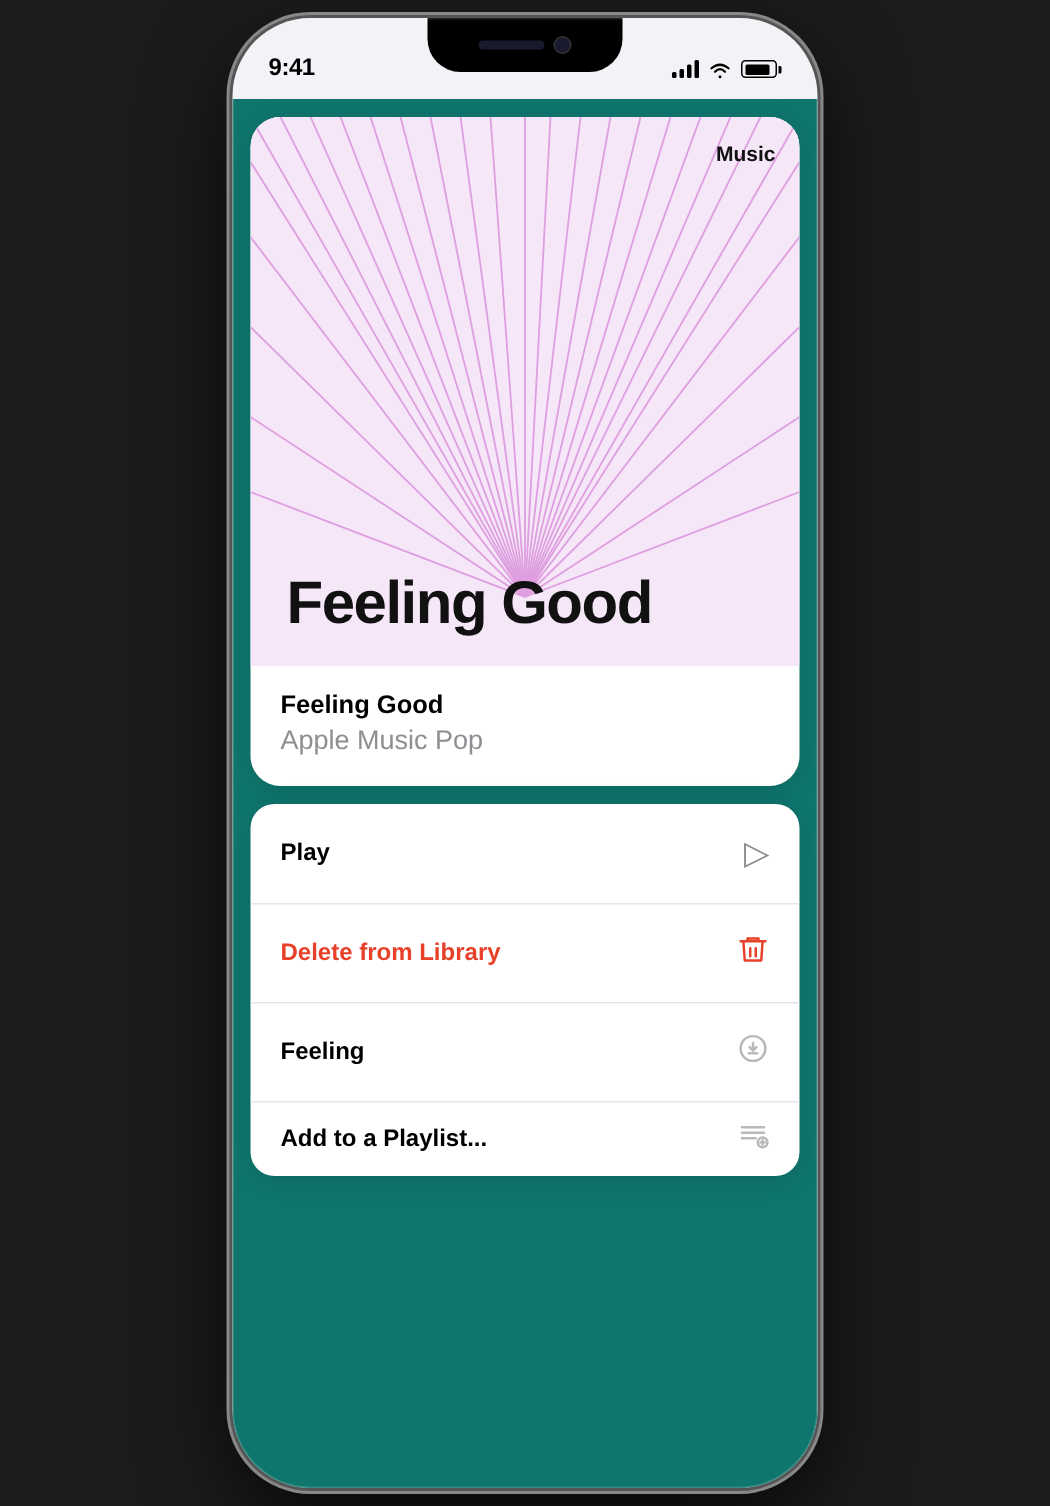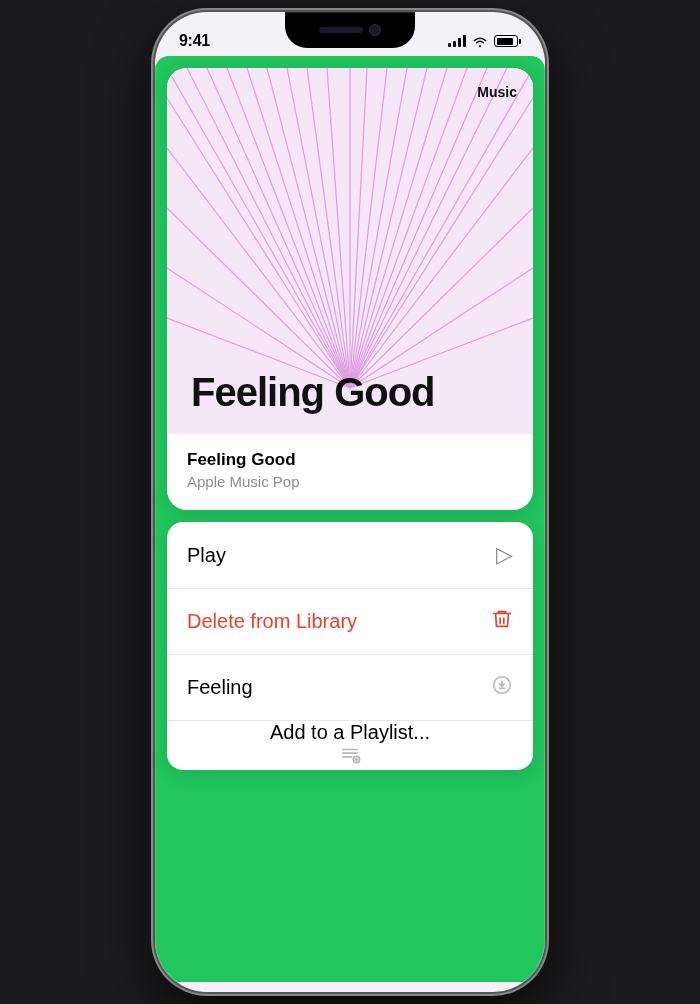--- a/index.html
+++ b/index.html
@@ -34,21 +34,21 @@
       position: absolute;
       inset: 0;
       border-radius: 52px;
       border: 1.5px solid rgba(255,255,255,0.15);
       pointer-events: none;
       z-index: 100;
     }
 
     
     .status-bar {
-      height: 44px;
+      height: 54px;
       display: flex;
       align-items: center;
       justify-content: space-between;
       padding: 14px 24px 0;
       position: relative;
       z-index: 10;
     }
 
     .status-time {
       font-size: 16px;
@@ -91,27 +91,26 @@
     .notch-speaker {
       width: 44px;
       height: 6px;
       background: #1a1a2e;
       border-radius: 3px;
     }
 
     
     .content {
       flex: 1;
-      background: #22c55e;
+      background: #0f766e;
       padding: 12px;
       display: flex;
       flex-direction: column;
       gap: 12px;
       height: calc(100% - 54px);
-      border-radius: 14px;
     }
 
     
     .album-card {
       background: white;
       border-radius: 20px;
       overflow: hidden;
       box-shadow: 0 4px 20px rgba(0,0,0,0.12);
     }
 
@@ -165,21 +164,21 @@
     }
 
     .album-name {
       font-size: 17px;
       font-weight: 600;
       color: #000;
       margin-bottom: 3px;
     }
 
     .album-artist {
-      font-size: 15px;
+      font-size: 18px;
       color: #8e8e93;
     }
 
     
     .context-menu {
       background: white;
       border-radius: 16px;
       overflow: hidden;
       box-shadow: 0 4px 20px rgba(0,0,0,0.12);
     }
@@ -193,23 +192,23 @@
       cursor: pointer;
       position: relative;
     }
 
     .menu-item + .menu-item {
       border-top: 0.5px solid #e5e5ea;
       gap: 39px;
     }
 
     .menu-item-label {
-      font-size: 20px;
+      font-size: 16px;
       color: #000;
-      font-weight: 400;
+      font-weight: 700;
     }
 
     .menu-item-label.destructive {
       color: #e8412a;
     }
 
     .menu-item-icon {
       font-size: 22px;
       color: #3c3c43;
       opacity: 0.6;
@@ -266,21 +265,20 @@
     }
 
     
     .menu-item-partial {
       display: flex;
       align-items: center;
       justify-content: space-between;
       padding: 0 20px;
       height: 50px;
       border-top: 0.5px solid #e5e5ea;
-      flex-direction: column;
     }
   </style>
 </head>
 <body>
 
 <div class="phone-frame">
 
   <div class="notch">
     <div class="notch-speaker"></div>
     <div class="notch-camera"></div>

